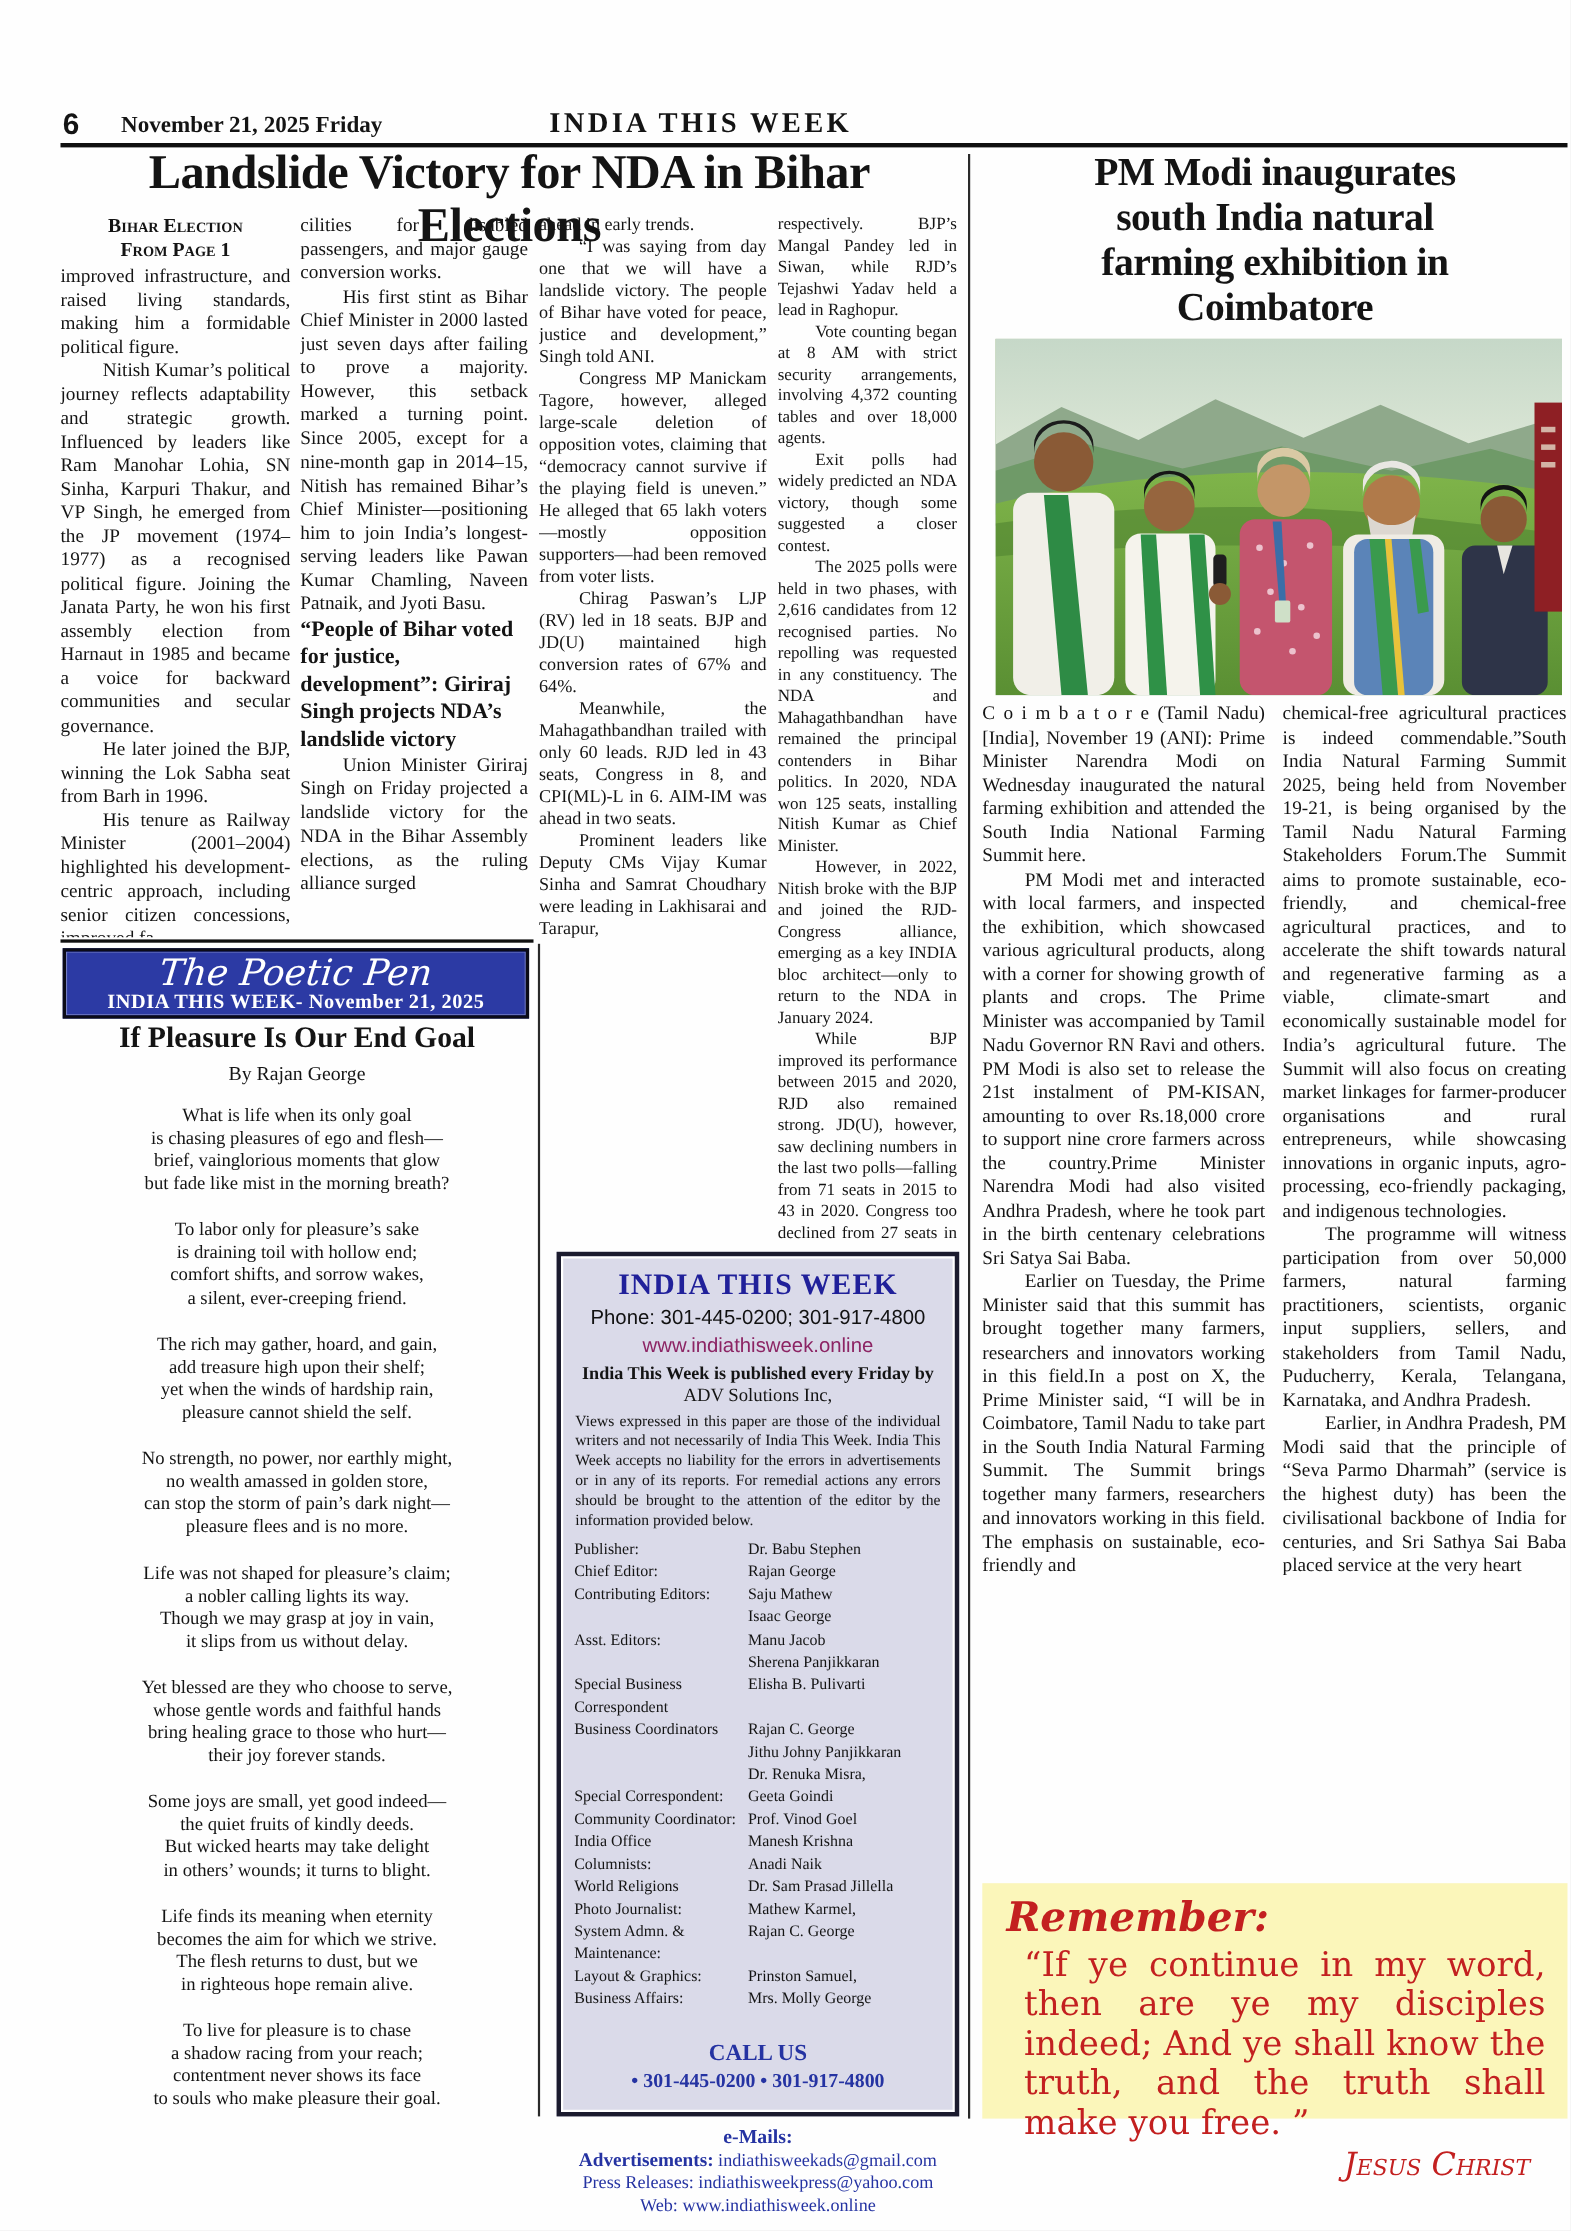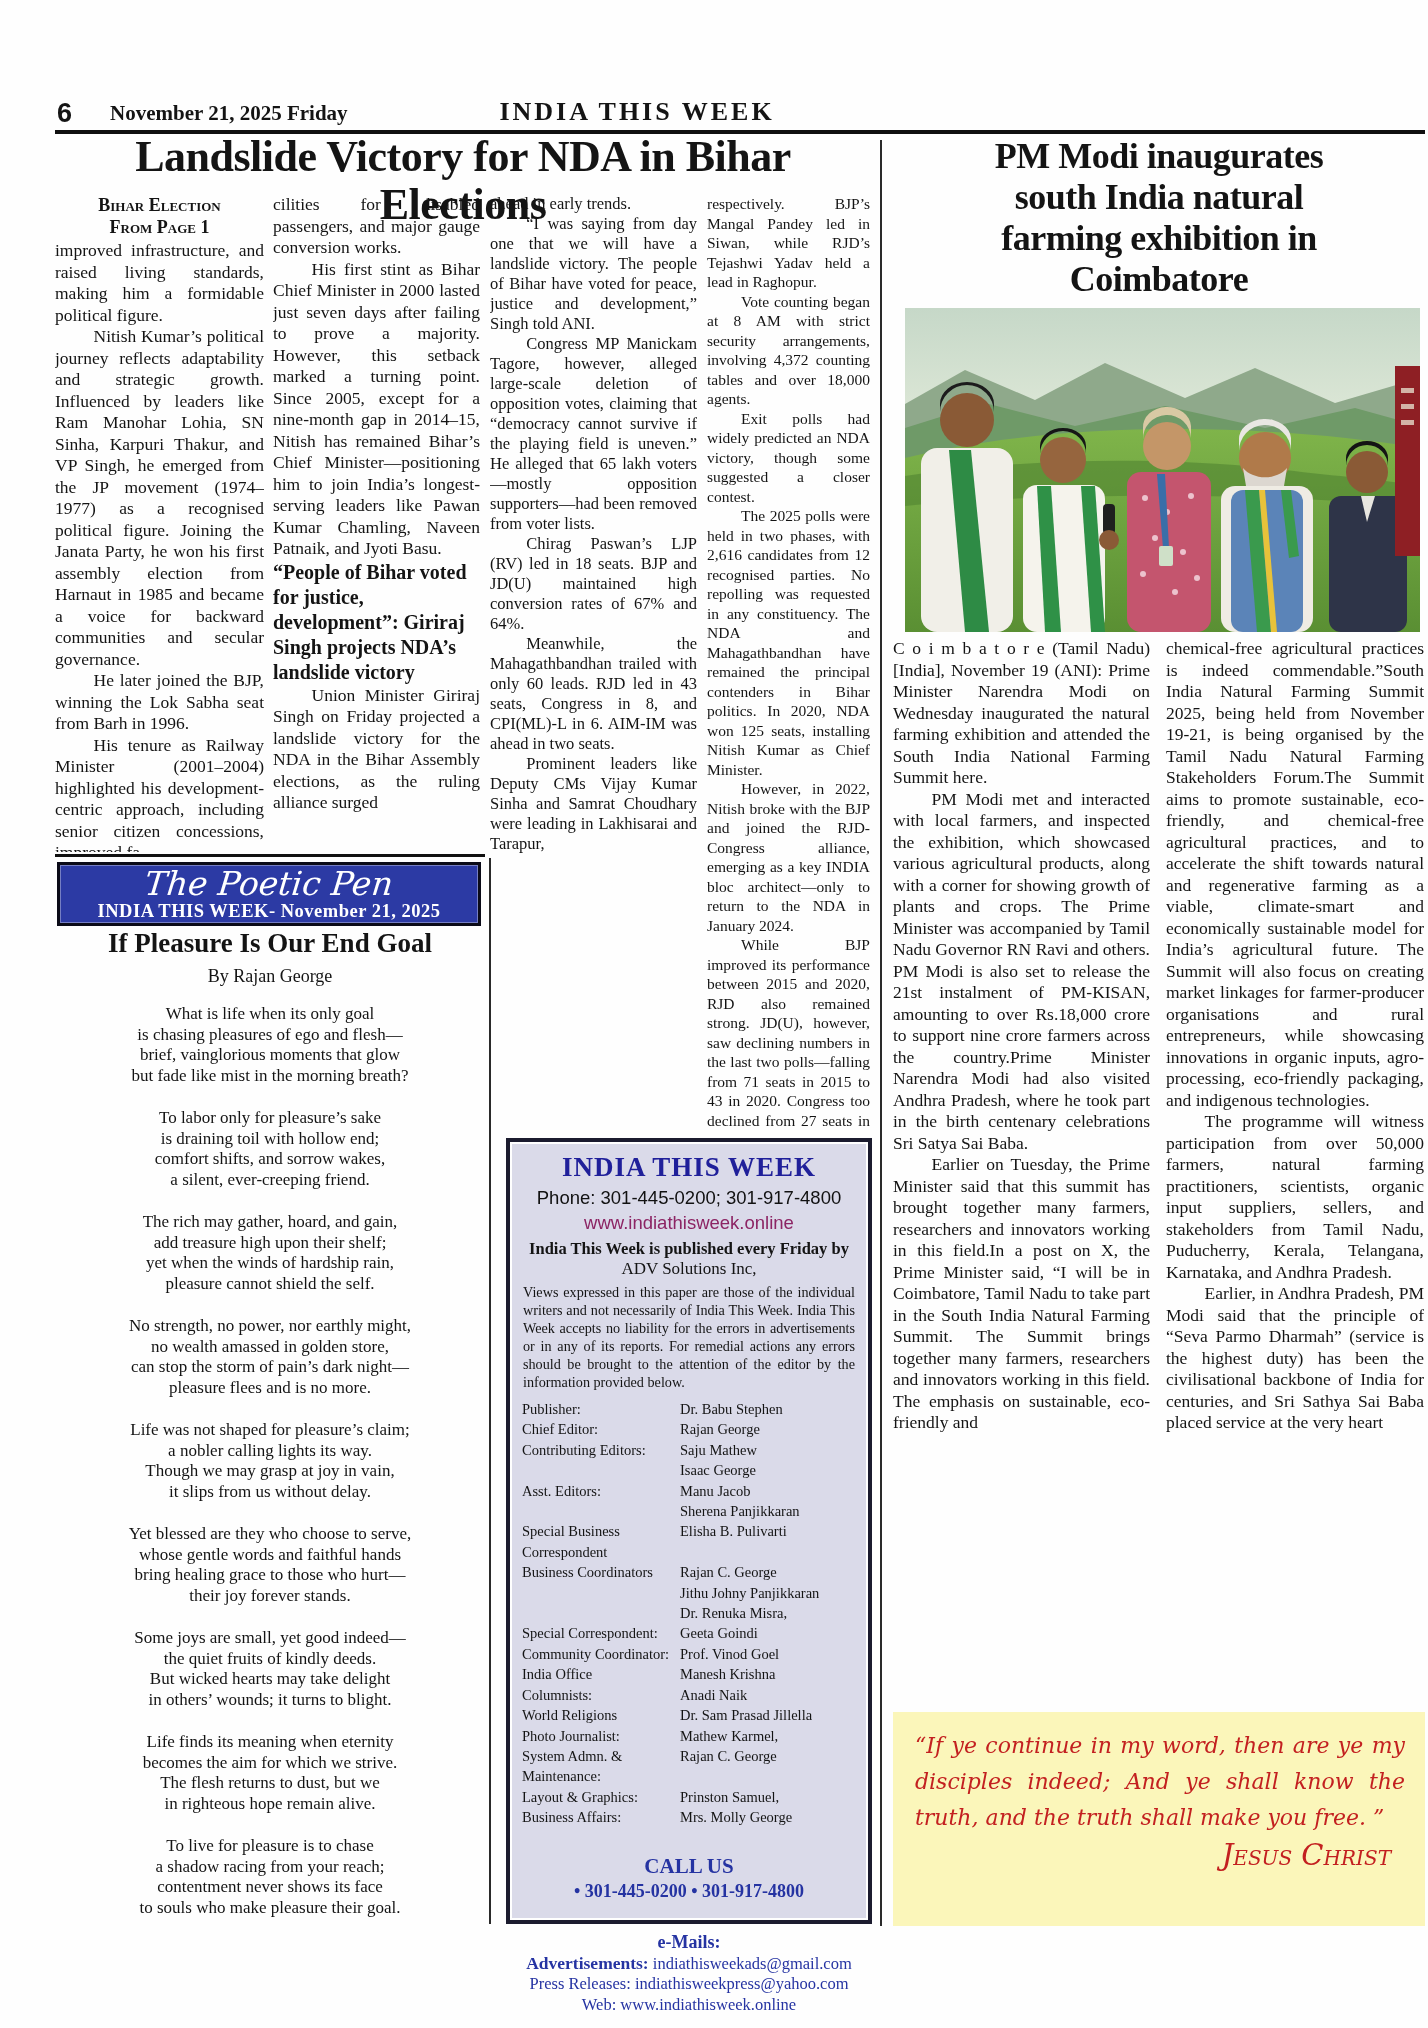--- a/index.html
+++ b/index.html
@@ -74,22 +74,22 @@
     font-size:17.5px;line-height:21.5px;}
   .pmA{left:893px;width:257px;}
   .pmB{left:1166px;width:258px;}
   .pmcol p{margin:0;}
   .pmcol .ind{text-indent:2.2em;}
   
   .remember{position:absolute;left:893px;top:1712px;width:532px;height:214px;box-sizing:border-box;
     background:#fbf6ba;color:#c32020;padding:10px 20px 0 22px;}
   .rem-head{font-weight:bold;font-style:italic;font-size:37px;line-height:40px;
     font-family:"DejaVu Serif",serif;}
-  .rem-quote{font-style:italic;font-size:22px;line-height:36px;margin-top:6px;
-    font-family:"DejaVu Serif",serif;text-align:justify;}
+  .rem-quote{font-size:31px;line-height:36px;margin-top:6px;
+    font-family:"DejaVu Serif",serif;text-align:justify;margin-left:16px;}
   .rem-attr{font-style:italic;font-variant:small-caps;font-size:29px;text-align:right;
     margin:2px 14px 0 0;font-family:"DejaVu Serif",serif;}
 </style>
 </head>
 <body>
 
 <div class="page">
 
   <div class="pagenum">6</div>
   <div class="dateline">November 21, 2025 Friday</div>
@@ -352,17 +352,18 @@
     <p class="ind">PM Modi met and interacted with local farmers, and inspected the exhibition, which showcased various agricultural products, along with a corner for showing growth of plants and crops. The Prime Minister was accompanied by Tamil Nadu Governor RN Ravi and others. PM Modi is also set to release the 21st instalment of PM-KISAN, amounting to over Rs.18,000 crore to support nine crore farmers across the country.Prime Minister Narendra Modi had also visited Andhra Pradesh, where he took part in the birth centenary celebrations Sri Satya Sai Baba.</p>
     <p class="ind">Earlier on Tuesday, the Prime Minister said that this summit has brought together many farmers, researchers and innovators working in this field.In a post on X, the Prime Minister said, “I will be in Coimbatore, Tamil Nadu to take part in the South India Natural Farming Summit. The Summit brings together many farmers, researchers and innovators working in this field. The emphasis on sustainable, eco-friendly and</p>
   </div>
   <div class="pmcol pmB">
     <p>chemical-free agricultural practices is indeed commendable.”South India Natural Farming Summit 2025, being held from November 19-21, is being organised by the Tamil Nadu Natural Farming Stakeholders Forum.The Summit aims to promote sustainable, eco-friendly, and chemical-free agricultural practices, and to accelerate the shift towards natural and regenerative farming as a viable, climate-smart and economically sustainable model for India’s agricultural future. The Summit will also focus on creating market linkages for farmer-producer organisations and rural entrepreneurs, while showcasing innovations in organic inputs, agro-processing, eco-friendly packaging, and indigenous technologies.</p>
     <p class="ind">The programme will witness participation from over 50,000 farmers, natural farming practitioners, scientists, organic input suppliers, sellers, and stakeholders from Tamil Nadu, Puducherry, Kerala, Telangana, Karnataka, and Andhra Pradesh.</p>
     <p class="ind">Earlier, in Andhra Pradesh, PM Modi said that the principle of “Seva Parmo Dharmah” (service is the highest duty) has been the civilisational backbone of India for centuries, and Sri Sathya Sai Baba placed service at the very heart</p>
   </div>
 
   <div class="remember">
+    <div class="rem-head">Remember:</div>
     <div class="rem-quote">“If ye continue in my word, then are ye my disciples indeed; And ye shall know the truth, and the truth shall make you free. ”</div>
     <div class="rem-attr">Jesus Christ</div>
   </div>
 
 </div>
 
 </body></html>

